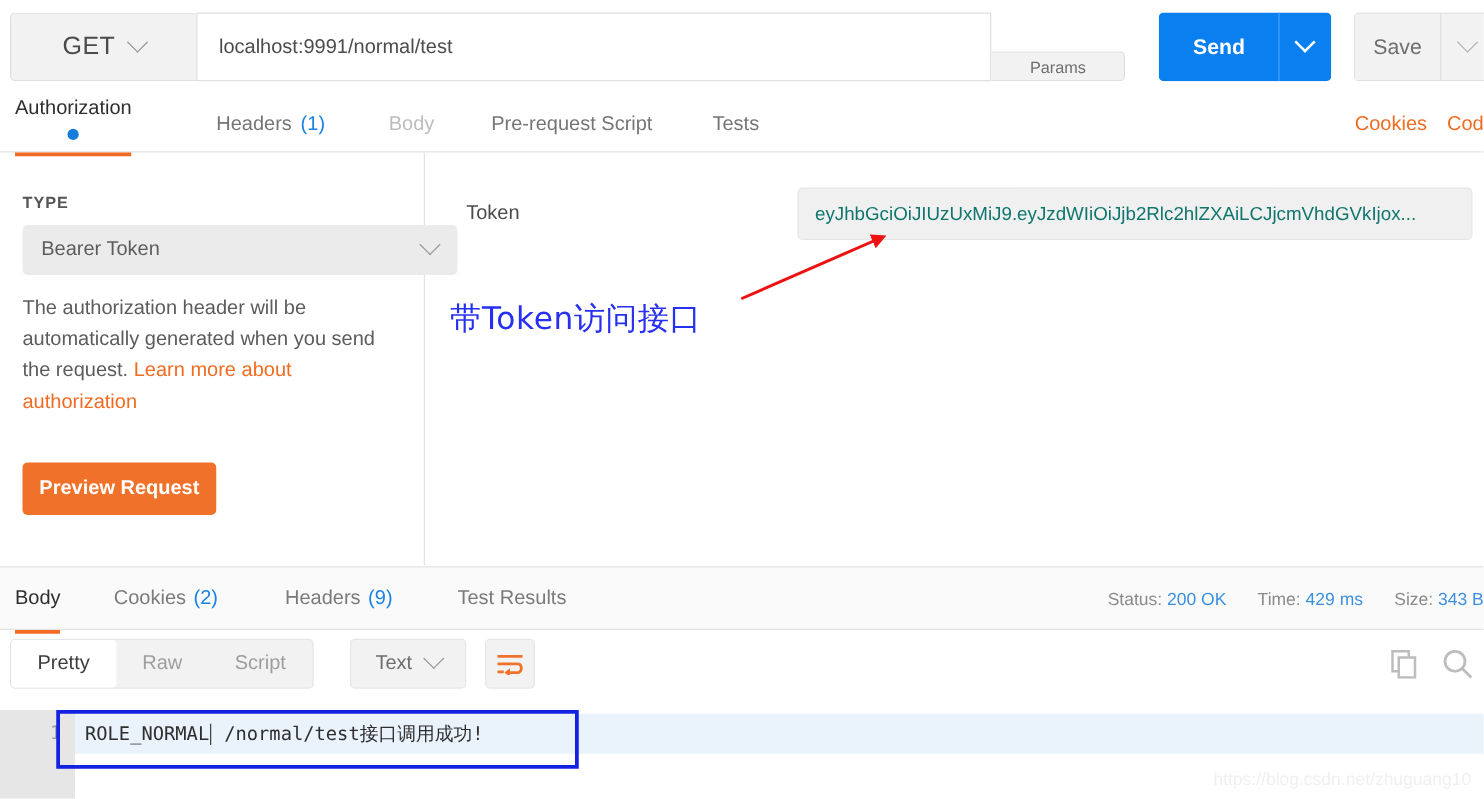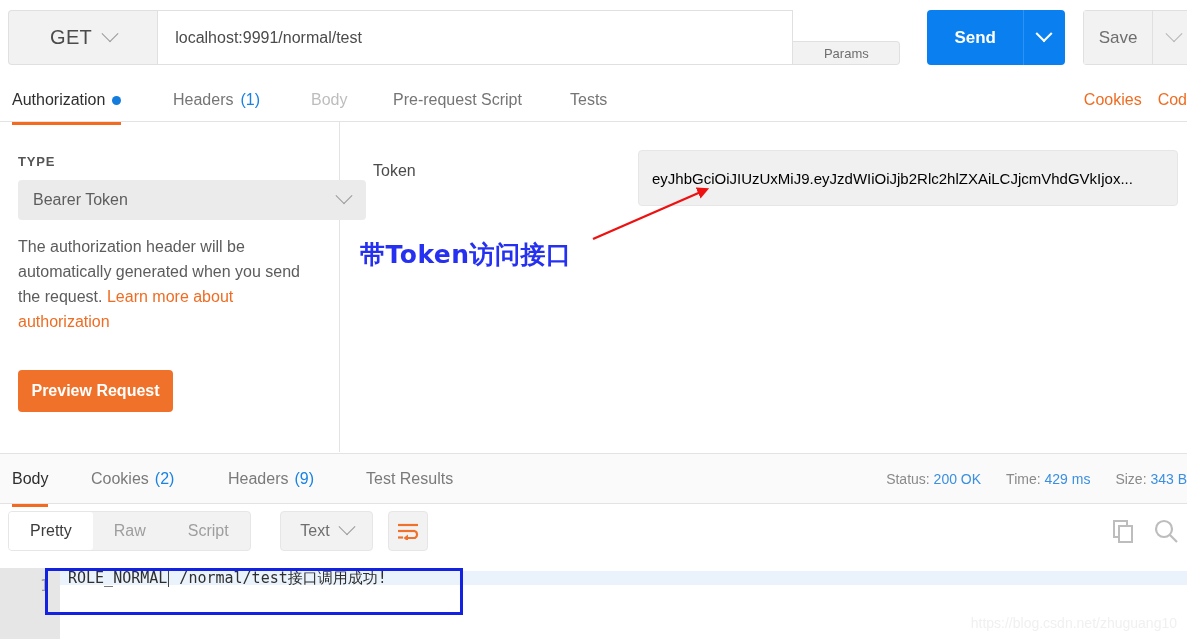--- a/index.html
+++ b/index.html
@@ -259,46 +259,46 @@
   }
   .token-label {
     position: absolute;
     left: 32px; top: 40px;
     font-size: 16px;
     color: #4b4b4b;
   }
   .token-input {
     position: absolute;
     left: 297px; top: 28px;
-    width: 540px; height: 56px;
+    width: 540px; height: 42px;
     background: #f0f0f0;
     border: 1px solid #e6e6e6;
     border-radius: 4px;
     box-sizing: border-box;
     display: flex;
     align-items: center;
     padding-left: 13px;
     font-size: 15px;
-    color: #000000;
+    color: #0f766e;
     overflow: hidden;
     white-space: nowrap;
     cursor: text;
     text-align: center;
   }
 
   
   .annot {
     position: absolute;
     color: #2630f0;
     font-size: 25px;
     font-family: "DejaVu Sans", sans-serif;
     white-space: nowrap;
     letter-spacing: 0.5px;
   }
-  #annot-token { left: 360px; top: 238px; font-weight: bold; }
+  #annot-token { left: 360px; top: 238px; }
   #annot-body  { left: 570px; top: 565px; font-size: 24px; }
   .arrow-svg {
     position: absolute;
     left: 585px; top: 183px;
     pointer-events: none;
   }
 
   
   .resp-tabs {
     position: absolute;
@@ -417,21 +417,21 @@
   .gutter-num {
     position: absolute;
     right: 11px; top: 9px;
     font-family: "DejaVu Sans Mono", monospace;
     font-size: 15px;
     color: #9b9b9b;
   }
   .code-line {
     position: absolute;
     left: 60px; top: 3px;
-    width: 1127px; height: 14px;
+    width: 1127px; height: 32px;
     background: #eaf2fb;
     display: flex;
     align-items: center;
     padding-left: 8px;
     box-sizing: border-box;
     font-family: "DejaVu Sans Mono", monospace;
     font-size: 15px;
     color: #2e2e2e;
     white-space: pre;
   }
@@ -479,21 +479,21 @@
   </div>
   <div class="save-group">
     <div class="save-btn">Save</div>
     <div class="save-caret">
       <span class="chev"></span>
     </div>
   </div>
 </div>
 
 <div class="req-tabs">
-  <div class="req-tab active" style="left:12px;">
+  <div class="req-tab active" style="left:12px;flex-direction:column;">
     <span>Authorization</span>
     <span class="blue-dot"></span>
   </div>
   <div class="req-tab inactive" style="left:173px;">
     <span>Headers</span>
     <span class="count">(1)</span>
   </div>
   <div class="req-tab dim" style="left:311px;">
     <span>Body</span>
   </div>

